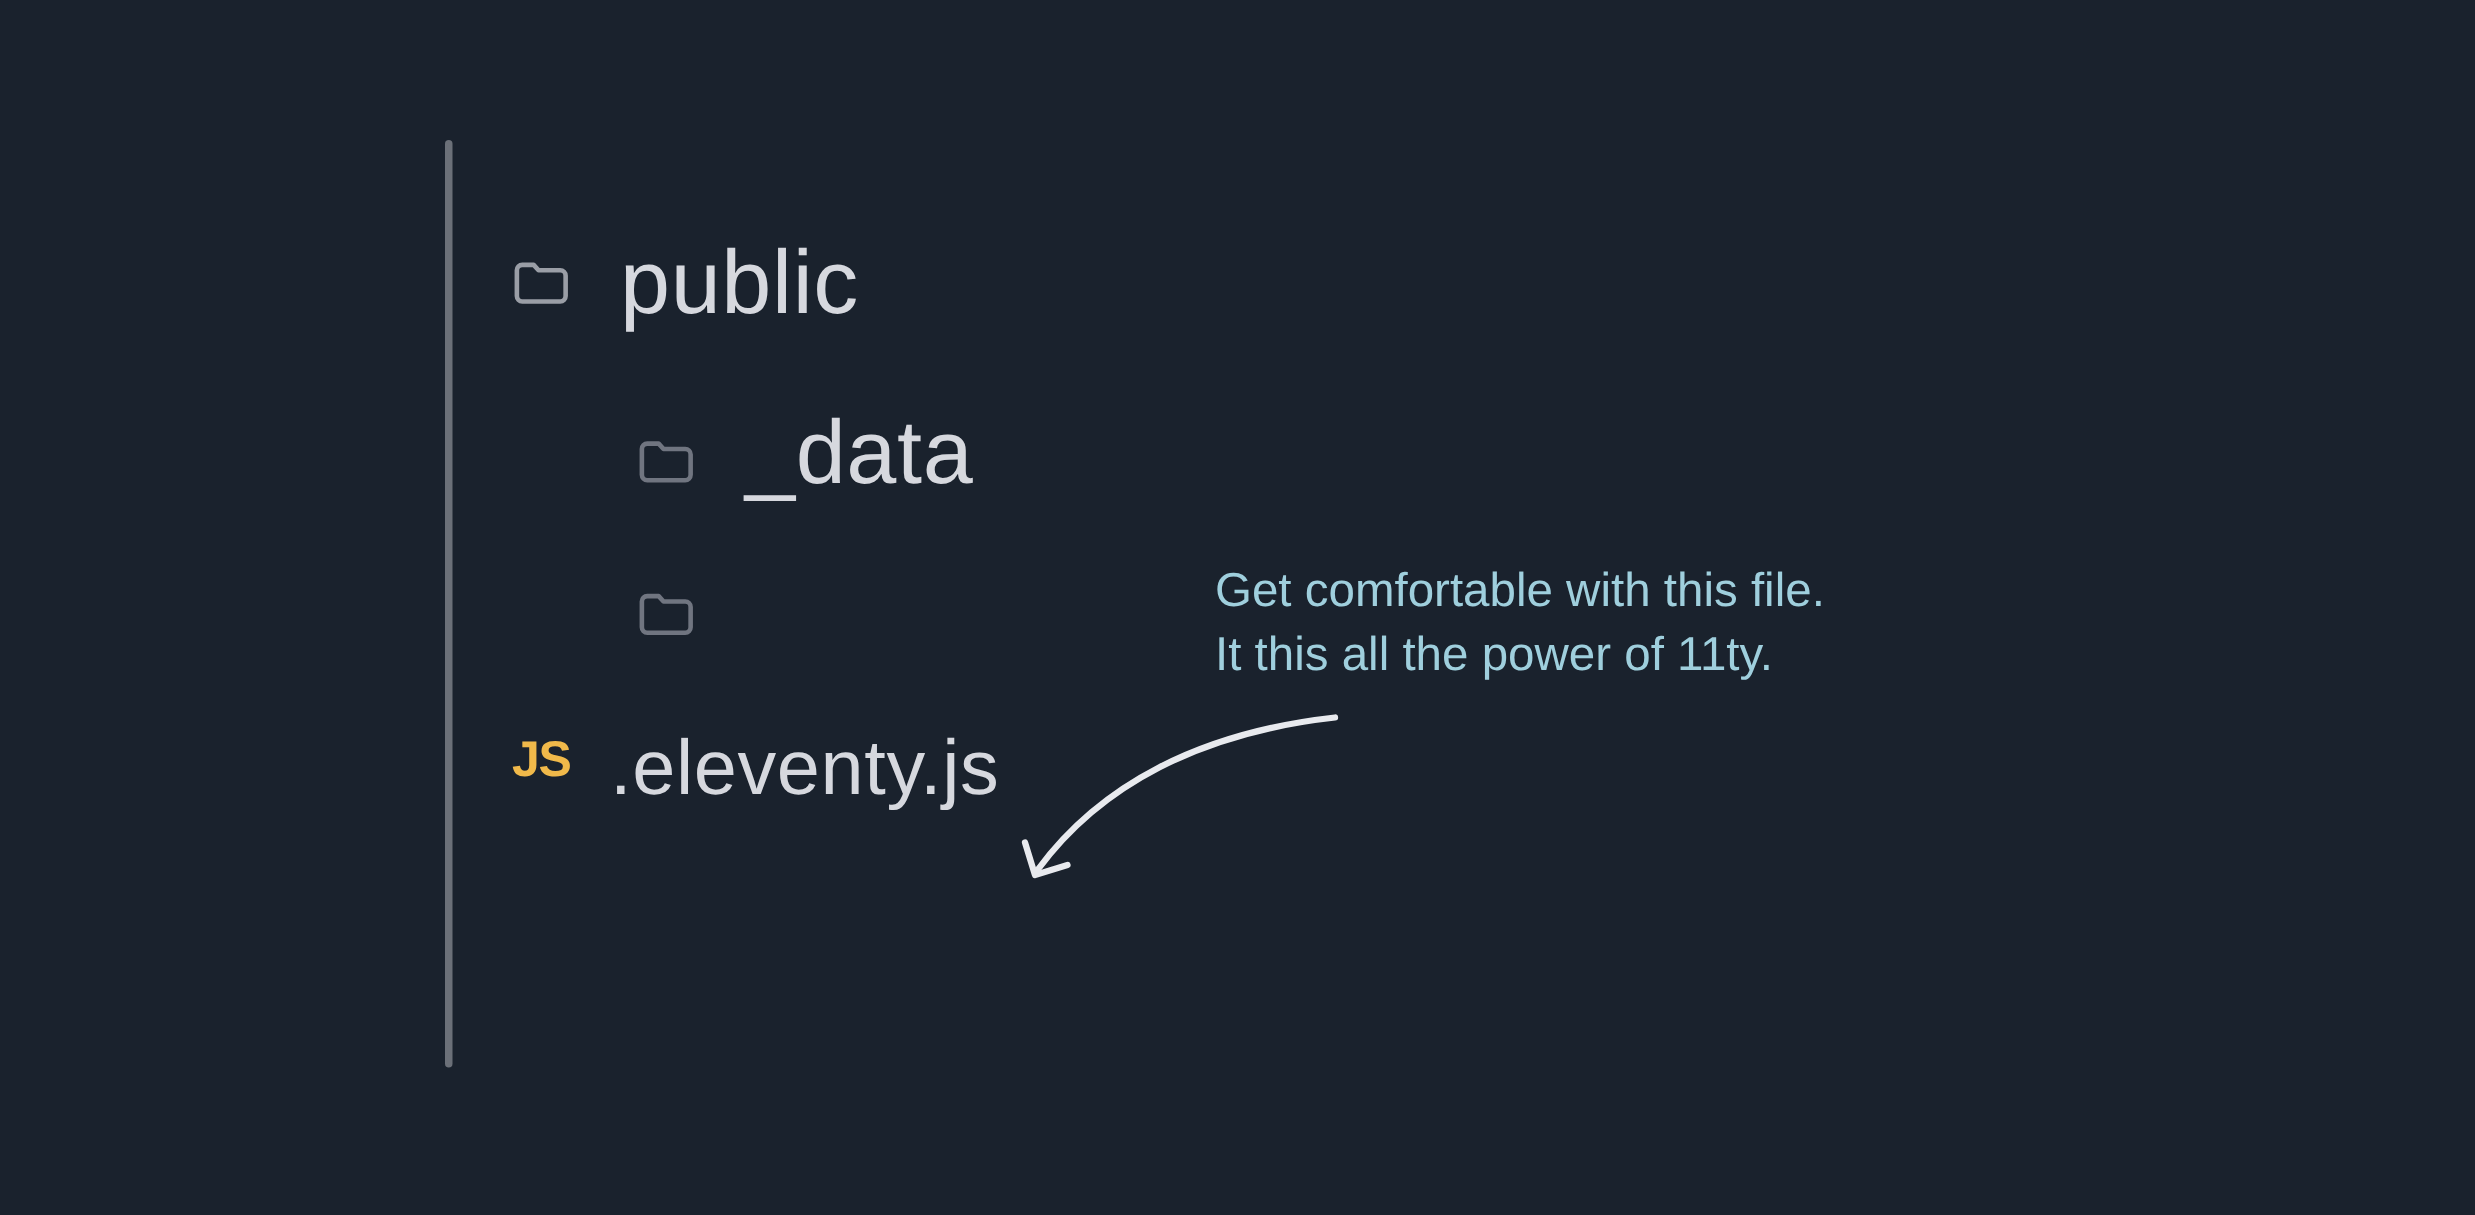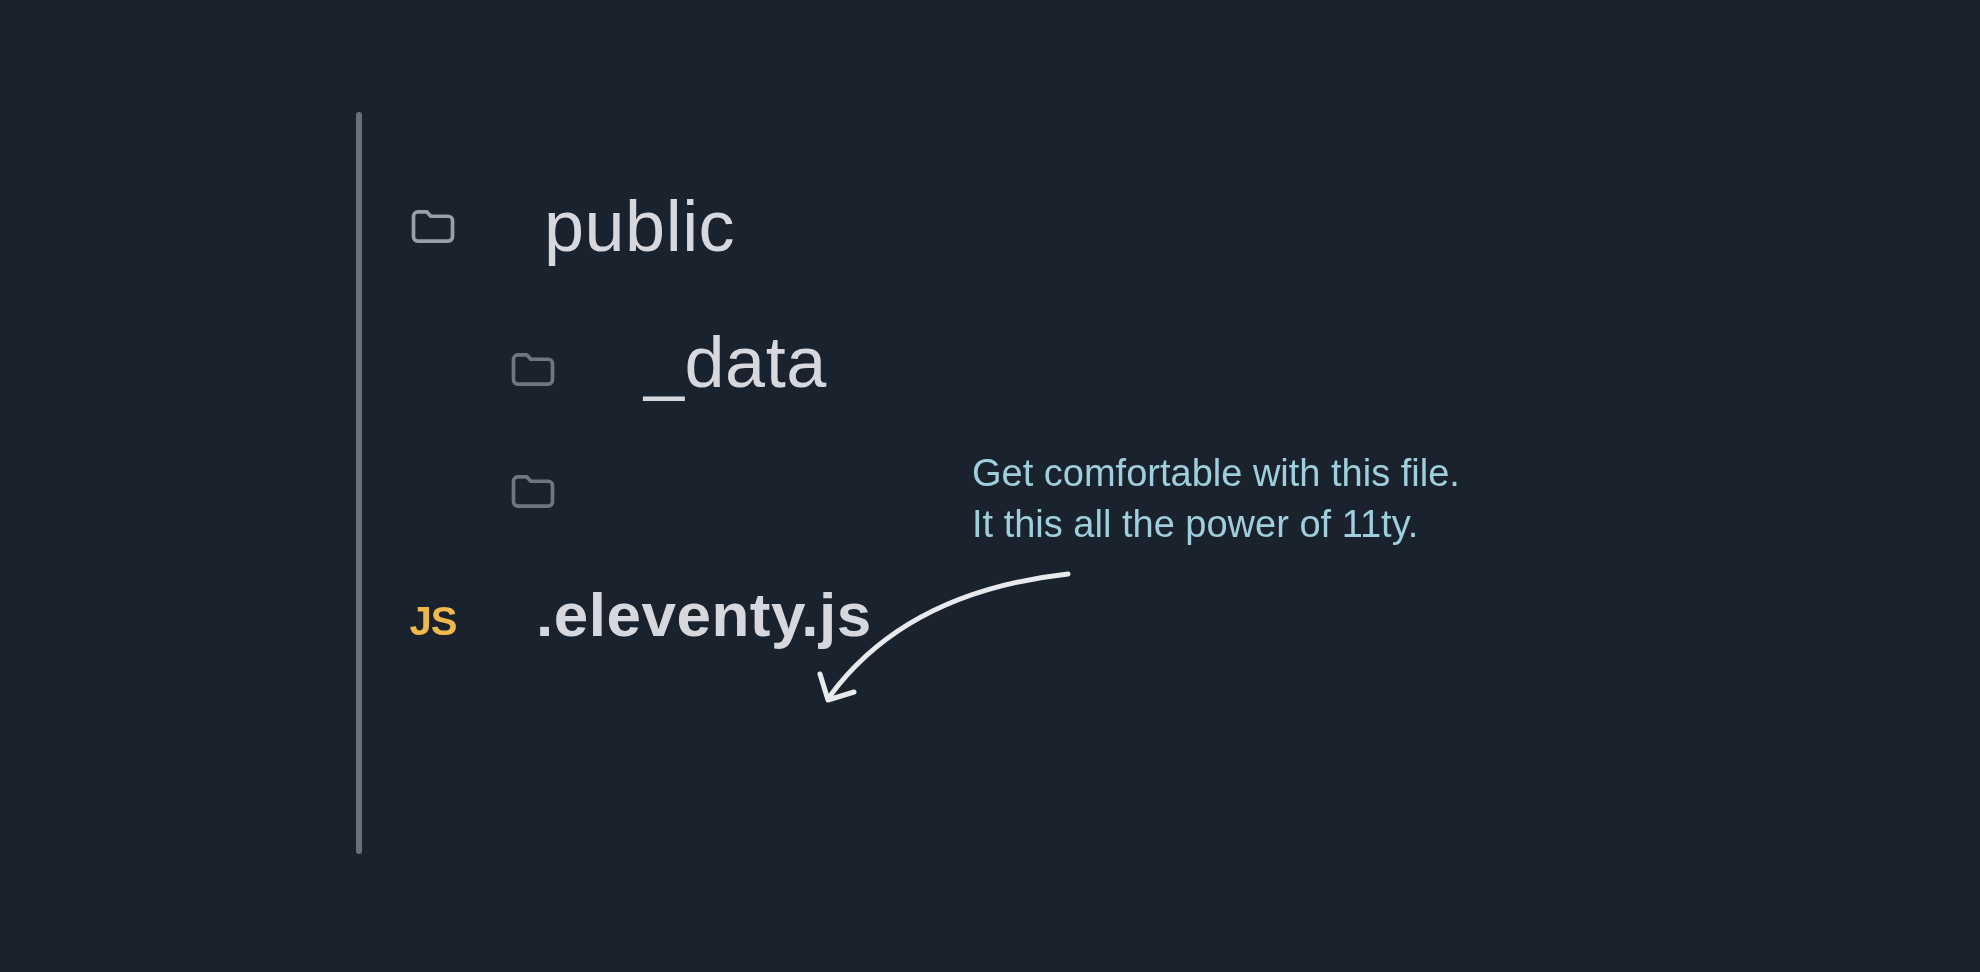--- a/index.html
+++ b/index.html
@@ -22,21 +22,20 @@
   }
   .tree {
     position: absolute;
     left: 404px;
     top: 190px;
   }
   .tree-item {
     display: flex;
     align-items: center;
     margin-bottom: 64px;
-    gap: 48px;
   }
   .tree-item.indent {
     padding-left: 100px;
     align-items: flex-end;
   }
   .tree-item .icon {
     width: 58px;
     height: 58px;
     display: flex;
     align-items: center;
@@ -51,27 +50,26 @@
   .tree-item .label {
     font-size: 72px;
     font-weight: 400;
     color: #d6d8de;
     letter-spacing: 0.5px;
     line-height: 1;
   }
   .tree-item.file .label {
     color: #d6d8de;
     font-size: 62px;
-    font-weight: bold;
   }
   .js-icon {
     width: 58px;
     height: 58px;
     display: flex;
-    align-items: flex-end;
+    align-items: flex-start;
     justify-content: center;
     margin-right: 26px;
     flex-shrink: 0;
   }
   .js-icon-text {
     font-size: 40px;
     font-weight: 700;
     color: #f0b94a;
     letter-spacing: -1px;
   }

